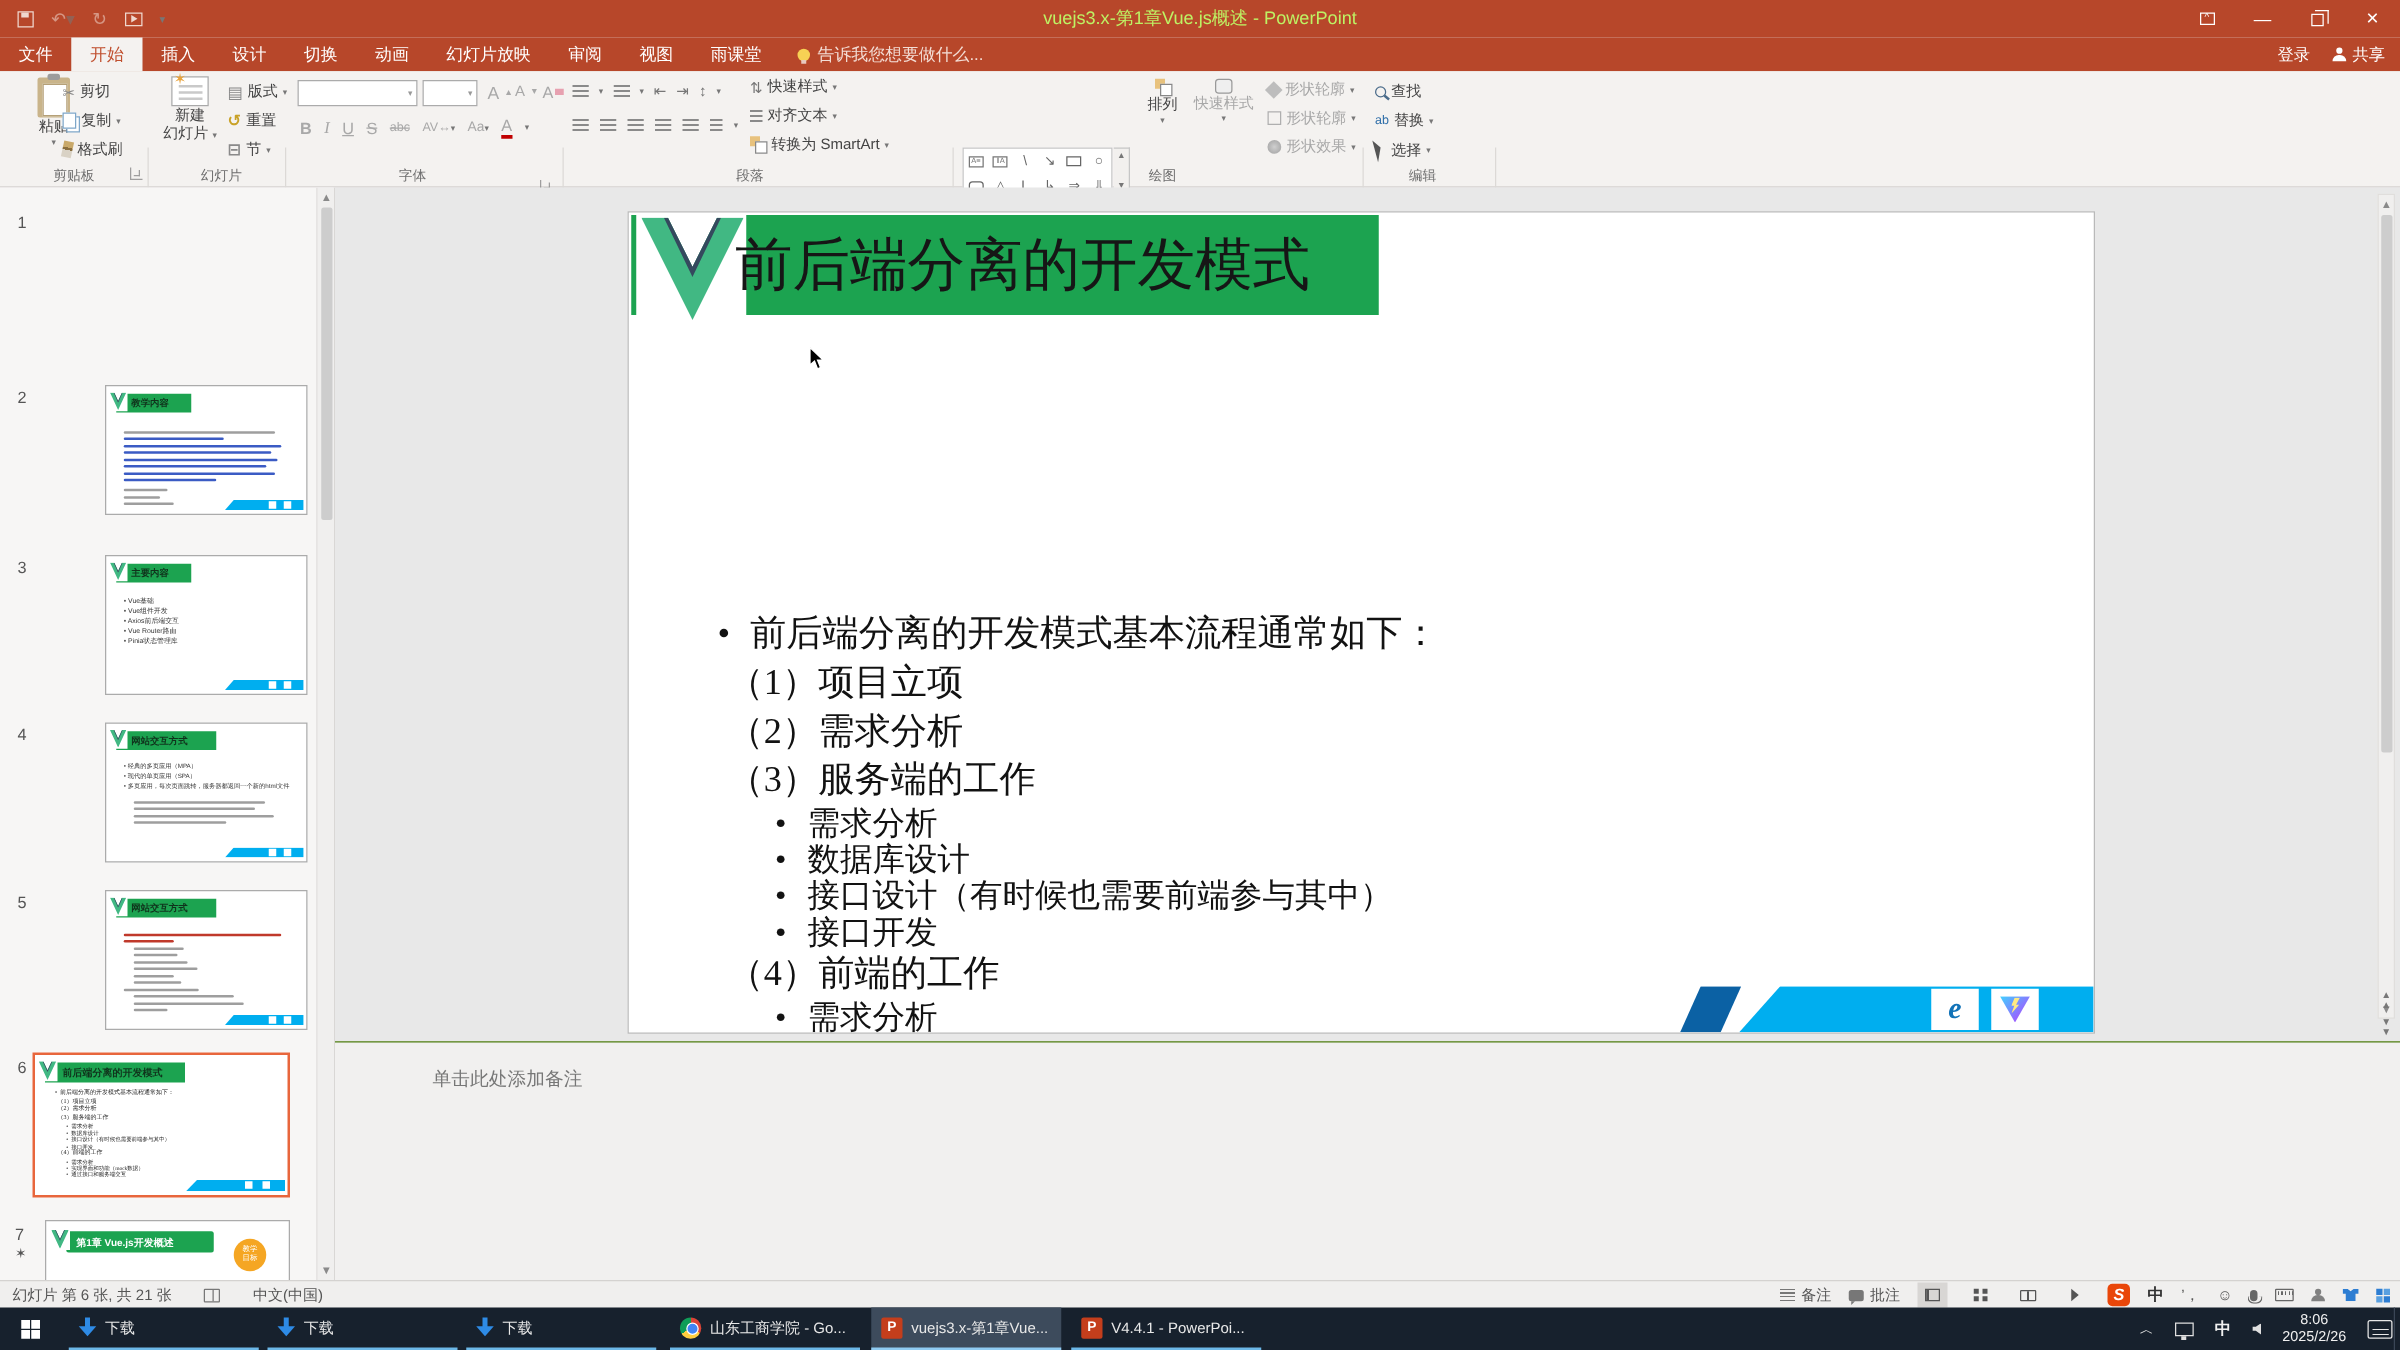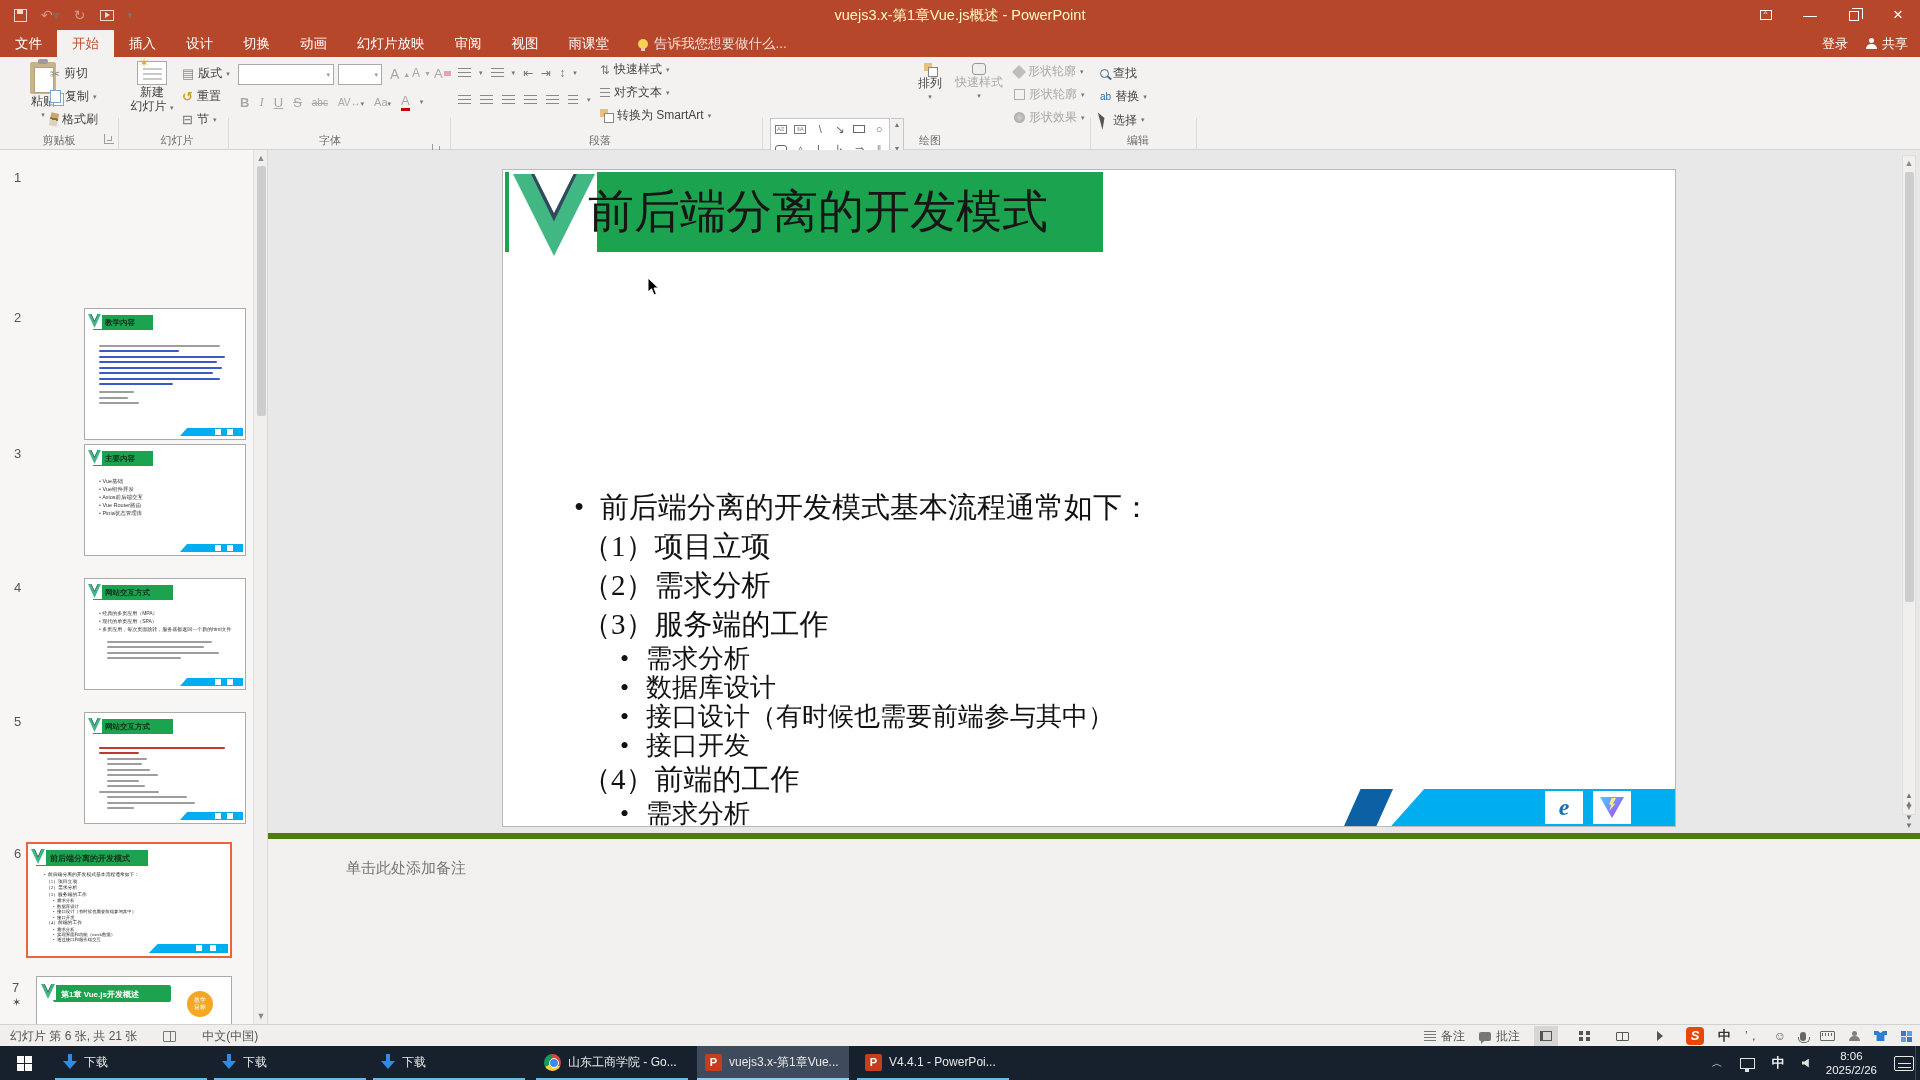--- a/index.html
+++ b/index.html
@@ -8,21 +8,21 @@
 .a{position:absolute}
 
 
 .titlebar{left:0;top:0;width:1920px;height:30px;background:#B7472A;color:#fff}
 .qa{display:flex;align-items:center;gap:14px;position:absolute;left:14px;top:0;height:30px;color:#F0D8CE}
 .qa span{font-size:14px;line-height:30px}
 .i-save{width:13px;height:13px;border:1.5px solid #F0D8CE;position:relative}
 .i-save:after{content:"";position:absolute;left:2px;top:0;width:6px;height:4px;background:#F0D8CE}
 .i-present{width:14px;height:11px;border:1.5px solid #F0D8CE;position:relative}
 .i-present:after{content:"";position:absolute;left:4px;top:1px;border-left:5px solid #F0D8CE;border-top:3px solid transparent;border-bottom:3px solid transparent}
-.win-title{width:100%;text-align:center;font-size:14.5px;line-height:30px;color:#fef9c3}
+.win-title{width:100%;text-align:center;font-size:14.5px;line-height:30px;color:#bef264}
 .winbtns{position:absolute;right:0;top:0;height:30px;display:flex}
 .wbtn{width:44px;height:30px;display:flex;align-items:center;justify-content:center;color:#fff;font-size:14px}
 .i-ribopt{width:12px;height:10px;border:1px solid #fff;position:relative}
 .i-ribopt:after{content:"^";position:absolute;left:2.5px;top:-2px;font-size:8px}
 .i-restore{width:10px;height:10px;border:1px solid #fff;position:relative;margin-top:2px}
 .i-restore:after{content:"";position:absolute;left:2px;top:-4px;width:10px;height:10px;border:1px solid #fff;border-bottom:none;border-left:none}
 
 .tabrow{left:0;top:30px;width:1920px;height:27px;background:#B7472A;display:flex;align-items:stretch;color:#fff}
 .tab{padding:0 15px;font-size:13.5px;display:flex;align-items:center}
 .tab.sel{background:#F4F2F0;color:#C0502F}
@@ -114,21 +114,21 @@
 .lsq{position:absolute;bottom:2px;width:38px;height:33px;background:#fff;display:flex;align-items:center;justify-content:center}
 .elogo{color:#1273B8;font-family:"Liberation Serif",serif;font-style:italic;font-weight:bold;font-size:24px}
 .vite{width:24px;height:21px;background:linear-gradient(135deg,#41D1FF,#BD34FE);clip-path:polygon(0 0,100% 0,50% 100%);position:relative}
 .vite:after{content:"";position:absolute;left:9px;top:1px;width:7px;height:13px;background:#FFEA83;clip-path:polygon(40% 0,100% 0,55% 45%,90% 45%,0 100%,35% 50%,0 50%)}
 .cursor{position:absolute;width:14px;height:18px}
 .esb{position:absolute;right:4px;top:5px;width:14px;height:660px;background:#F0EFEE;border:1px solid #E0DEDC}
 .esb .sthumb{left:2px;width:9px}
 .echev{position:absolute;right:4px;width:14px;text-align:center;font-size:8px;color:#777;line-height:8px}
 
 
-.notes{left:268px;top:833px;width:1652px;height:191px;background:#F1F0EF;border-top:6px solid #4d7c0f}
+.notes{left:268px;top:833px;width:1652px;height:191px;background:#F1F0EF;border-top:1px solid #4d7c0f}
 .notes-ph{position:absolute;left:78px;top:20px;font-size:15px;color:#777}
 
 
 .statusbar{left:0;top:1024px;width:1920px;height:22px;background:#F0EFEE;border-top:1px solid #D4D2D0;font-size:12px;color:#555}
 .sb-l{position:absolute;left:10px;top:0;height:22px;display:flex;align-items:center;gap:26px}
 .i-book{width:13px;height:11px;border:1px solid #777;border-radius:1px;position:relative}
 .i-book:after{content:"";position:absolute;left:5.5px;top:0;width:1px;height:9px;background:#777}
 .sb-r{position:absolute;right:8px;top:0;height:22px;display:flex;align-items:center;gap:14px}
 .i-notes2{width:12px;height:10px;background:repeating-linear-gradient(to bottom,#777 0 1px,transparent 1px 3px)}
 .i-comment{width:12px;height:9px;background:#777;border-radius:2px;position:relative}
@@ -406,21 +406,21 @@
       </div>
     <div class="grp-lbl a" style="left:1108px;width:60px"><span>编辑</span></div>
     <div class="a vdiv" style="left:1196px"></div>
   </div>
 
   <div class="a thumbpanel">
 
     <div class="tnum" style="left:14px;top:20px">1</div>
 
     <div class="tnum" style="left:14px;top:160px">2</div>
-    <div class="thumb" style="left:84px;top:158px;width:162px;height:132px">
+    <div class="thumb" style="left:84px;top:158px;width:162px;height:104px">
       <div class="mini-banner" style="left:8px;top:6px;width:60px;height:15px"></div>
       <div class="vwhite" style="left:2px;top:4px;width:15px;height:16px"></div>
       <div class="vchev" style="left:3px;top:5px;width:13px;height:14px">
           <div class="v2"></div>
         </div>
       <div class="mini-title" style="left:20px;top:9px">教学内容</div>
       <div style="position:absolute;left:14px;top:32px;right:12px">
         <div class="tl" style="width:90%"></div>
           <div class="tl bl" style="width:60%"></div>
         <div class="tl bl" style="width:94%"></div>

